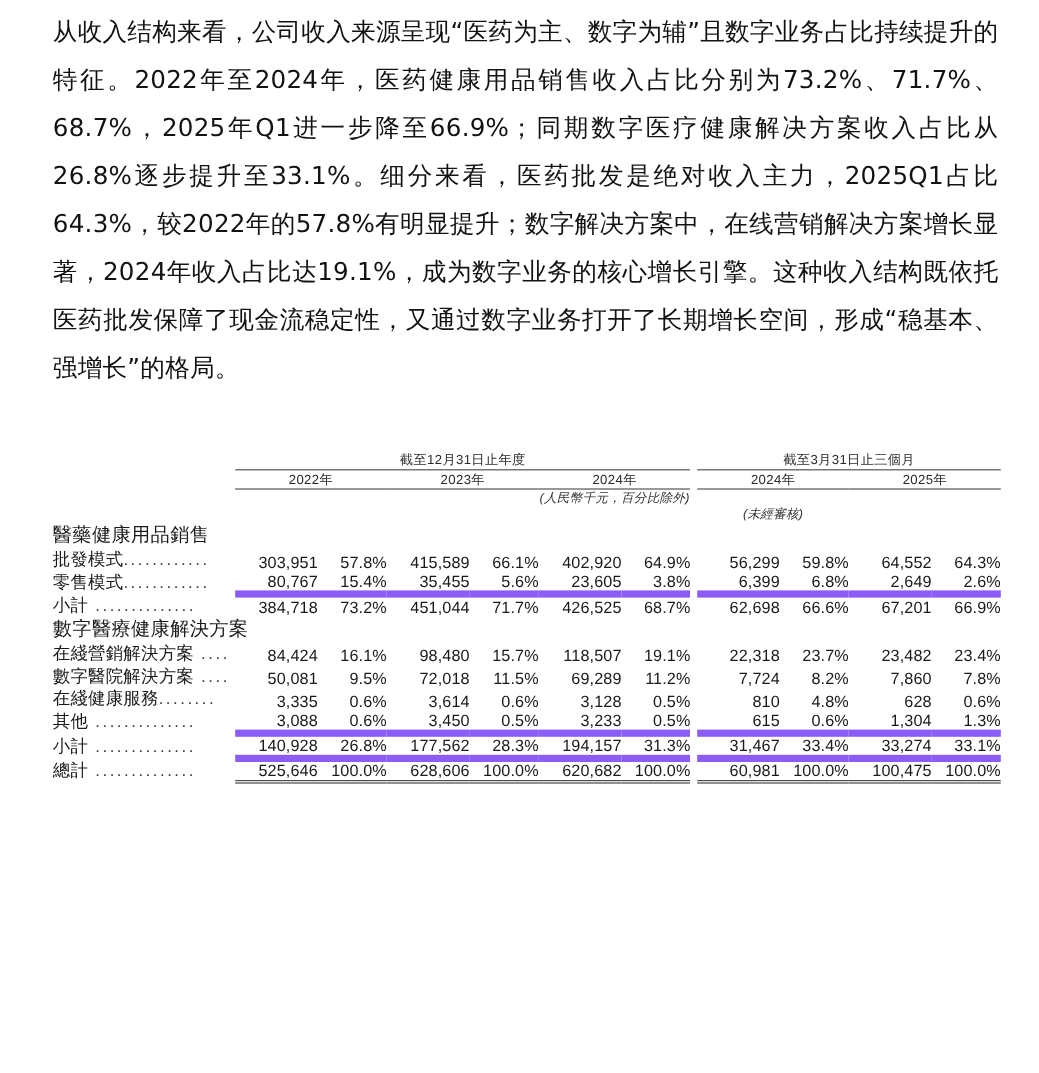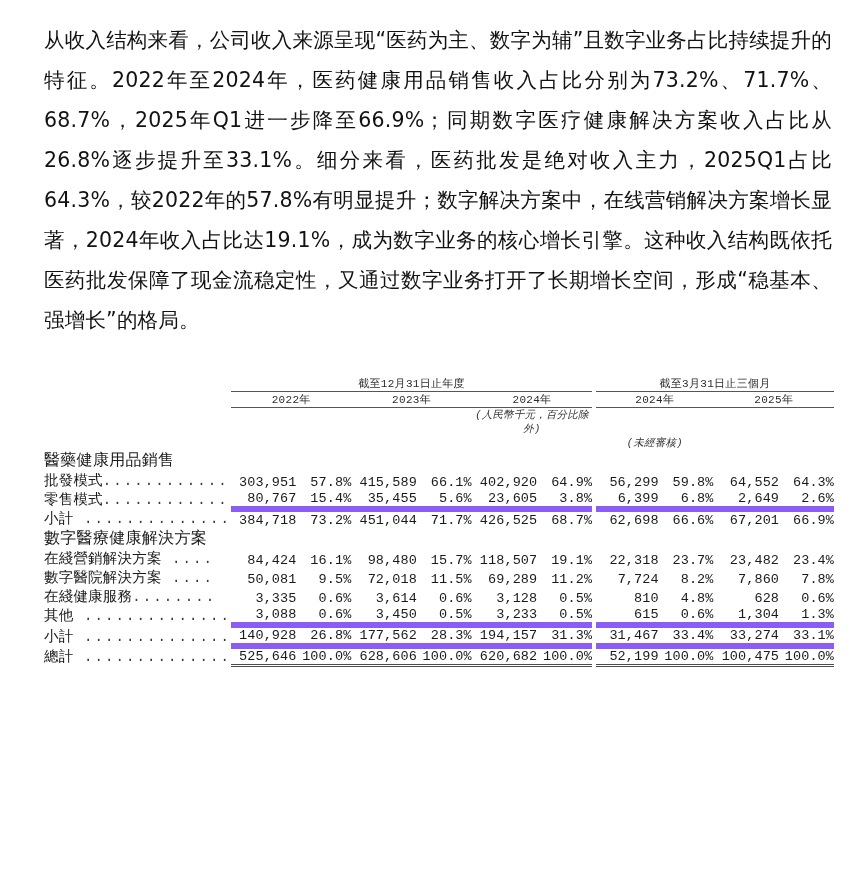--- a/index.html
+++ b/index.html
@@ -13,39 +13,39 @@
     font-family: "Liberation Serif", "DejaVu Serif", serif;
     color: #1a1a1a;
     overflow: hidden;
     position: relative;
   }
 
   
   #narrative {
     position: absolute;
     left: 44px;
-    top: 20px;
+    top: 6px;
     width: 788px;
     font-family: "DejaVu Sans", "Liberation Sans", sans-serif;
     font-size: 20.5px;
     line-height: 40px;
     letter-spacing: 0.2px;
     color: #121212;
     text-align: justify;
     text-justify: inter-character;
   }
 
   
   #revenue-table {
     position: absolute;
     left: 44px;
     top: 376px;
     width: 790px;
     border-collapse: collapse;
-    font-family: Liberation Mono, monospace;
+    font-family: Liberation Sans, sans-serif;
     color: #222;
   }
 
   #revenue-table td, #revenue-table th {
     padding: 0;
     vertical-align: bottom;
     font-weight: normal;
   }
 
   
@@ -338,19 +338,19 @@
       </tr>
       <tr class="bold dblruled">
         <td class="row-label"><span>總計</span><span class="leader"> ..............</span></td>
         <td class="num">525,646</td>
         <td class="pct">100.0%</td>
         <td class="num">628,606</td>
         <td class="pct">100.0%</td>
         <td class="num">620,682</td>
         <td class="pct">100.0%</td>
         <td></td>
-        <td class="num">52,199</td>
+        <td class="num">60,981</td>
         <td class="pct">100.0%</td>
         <td class="num">100,475</td>
         <td class="pct">100.0%</td>
       </tr>
     </tbody>
 </table>
 
 </body></html>

